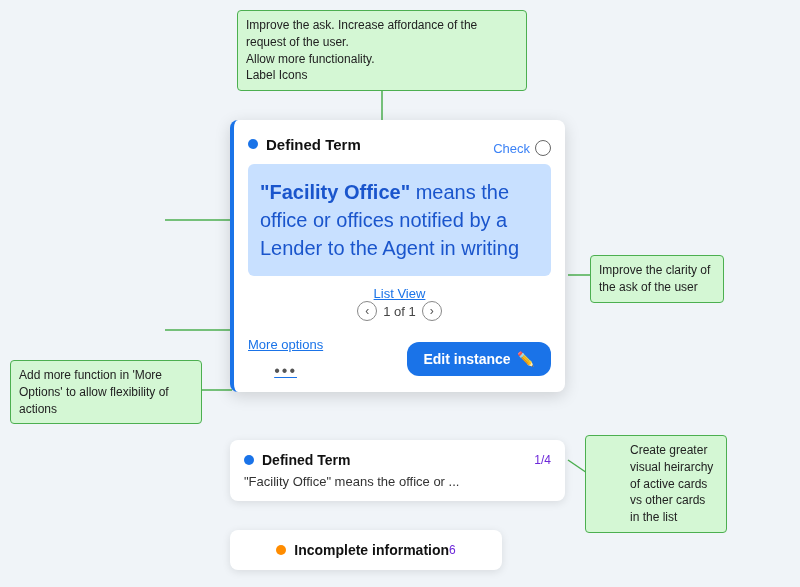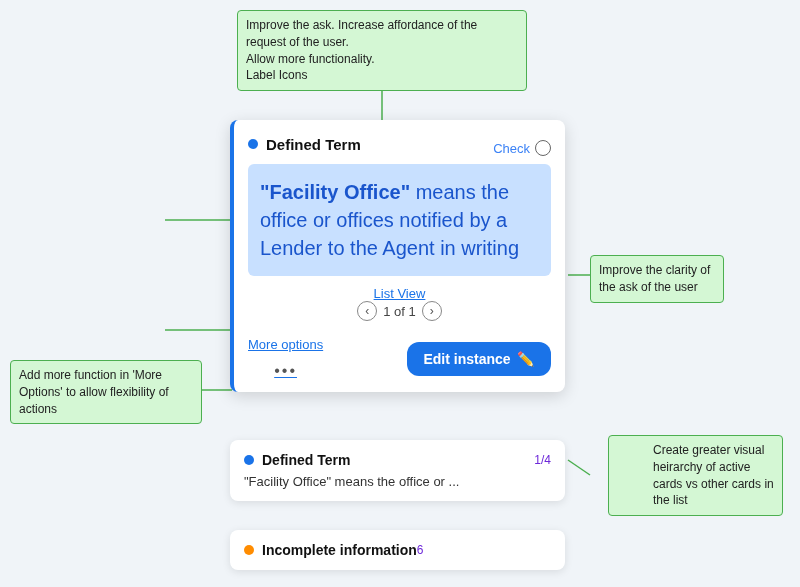--- a/index.html
+++ b/index.html
@@ -55,22 +55,22 @@
     }
 
     .annotation-right-1 {
       top: 255px;
       left: 590px;
       width: 134px;
     }
 
     .annotation-right-2 {
       top: 435px;
-      left: 608px;
-      width: 175px;
+      left: 585px;
+      width: 142px;
       padding-left: 44px;
     }
 
     
     .main-card {
       position: absolute;
       top: 120px;
       left: 230px;
       width: 335px;
       background: white;
@@ -260,28 +260,28 @@
     .secondary-text {
       font-size: 13px;
       color: #333;
     }
 
     
     .third-card {
       position: absolute;
       top: 530px;
       left: 230px;
-      width: 335px;
+      width: 272px;
       background: white;
       border-radius: 8px;
       box-shadow: 0 2px 8px rgba(0,0,0,0.1);
       padding: 12px 14px;
       display: flex;
       align-items: center;
-      justify-content: flex-start;
+      justify-content: center;
     }
 
     .third-title-row {
       display: flex;
       align-items: center;
       gap: 8px;
     }
 
     .orange-dot {
       width: 10px;

